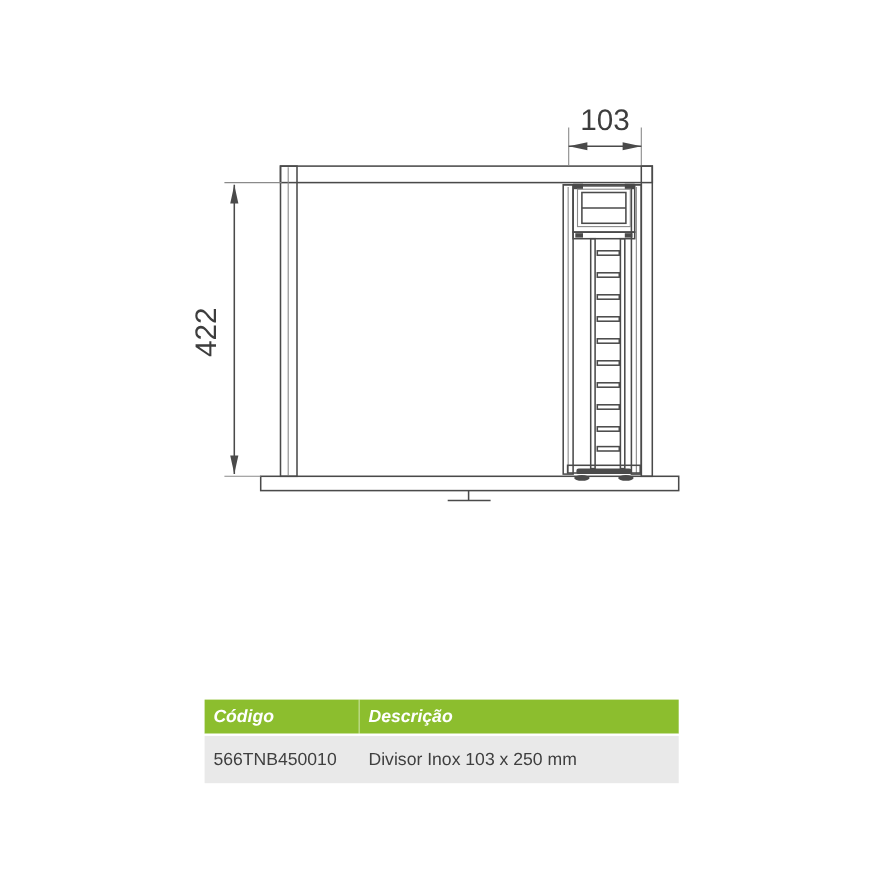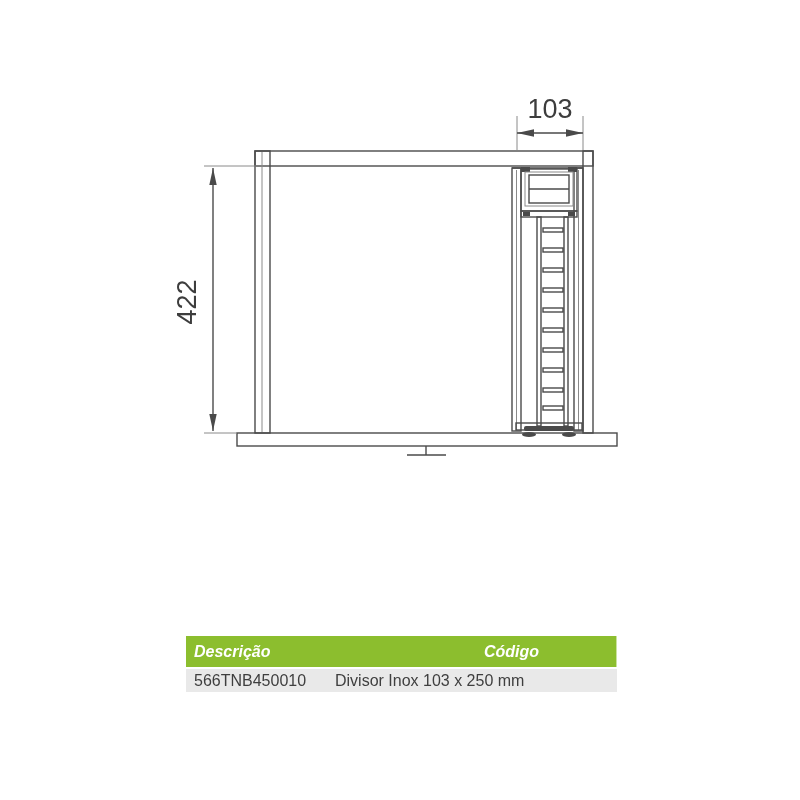--- a/index.html
+++ b/index.html
@@ -27,21 +27,21 @@
   .spec-header .cell{
     display:flex;align-items:center;
     color:var(--header-text,#ffffff);
     font-style:italic;font-weight:bold;font-size:16px;
     padding-left:8px;box-sizing:border-box;
   }
   .spec-header .c1{width:141px;border-right:1px solid rgba(255,255,255,.55);}
   .spec-header .c2{flex:1;}
   .spec-gap{height:2px;background:#ffffff;}
   .spec-row{
-    display:flex;height:23px;background:var(--row-bg,#e9e9e9);
+    display:flex;height:43px;background:var(--row-bg,#e9e9e9);
   }
   .spec-row .cell{
     display:flex;align-items:center;
     color:var(--row-text,#3f3f3f);font-size:16px;
     padding-left:8px;box-sizing:border-box;
   }
   .spec-row .c1{width:141px;}
   .spec-row .c2{flex:1;}
 </style>
 </head>
@@ -130,21 +130,21 @@
     <line class="ln-thin" x1="204" y1="433" x2="237" y2="433" stroke="#4a4a4a"></line>
     <line class="ln" x1="213" y1="168" x2="213" y2="431" stroke-width="1.2"></line>
     <polygon class="fl" points="213,168 209.3,185 216.7,185"></polygon>
     <polygon class="fl" points="213,431 209.3,414 216.7,414"></polygon>
     <text class="dim-text" x="189" y="302" text-anchor="middle" transform="rotate(-90 189 302)" dominant-baseline="middle">422</text>
   </g>
 </svg>
 
 <div class="spec-table">
   <div class="spec-header">
+    <div class="cell c1">Código</div>
     <div class="cell c2">Descrição</div>
-    <div class="cell c1">Código</div>
   </div>
   <div class="spec-gap"></div>
   <div class="spec-row">
     <div class="cell c1">566TNB450010</div>
     <div class="cell c2">Divisor Inox 103 x 250 mm</div>
   </div>
 </div>
 
 </body></html>

